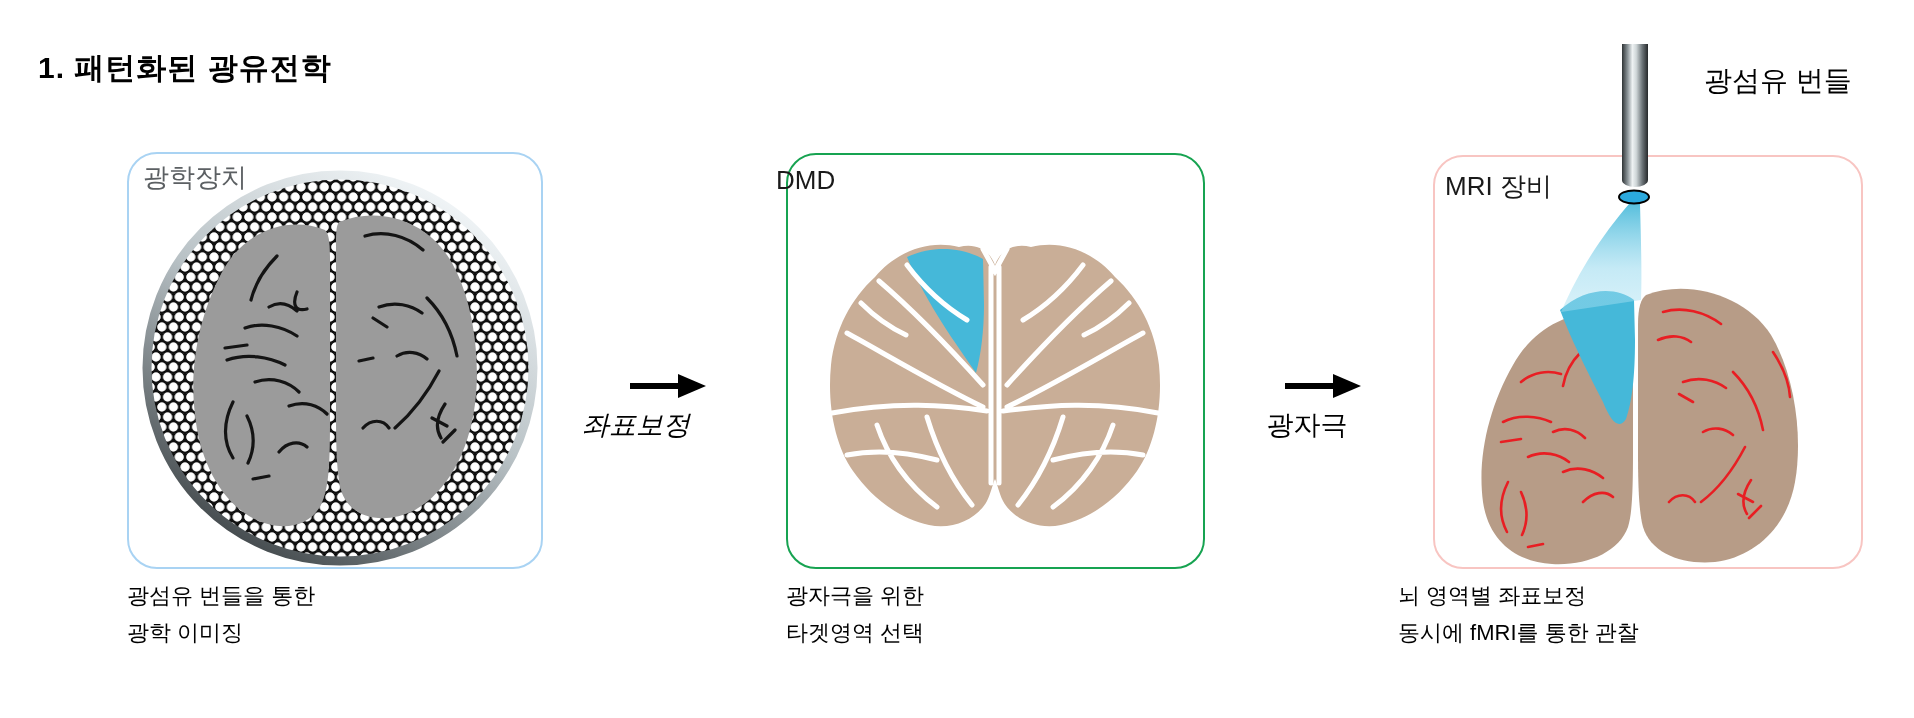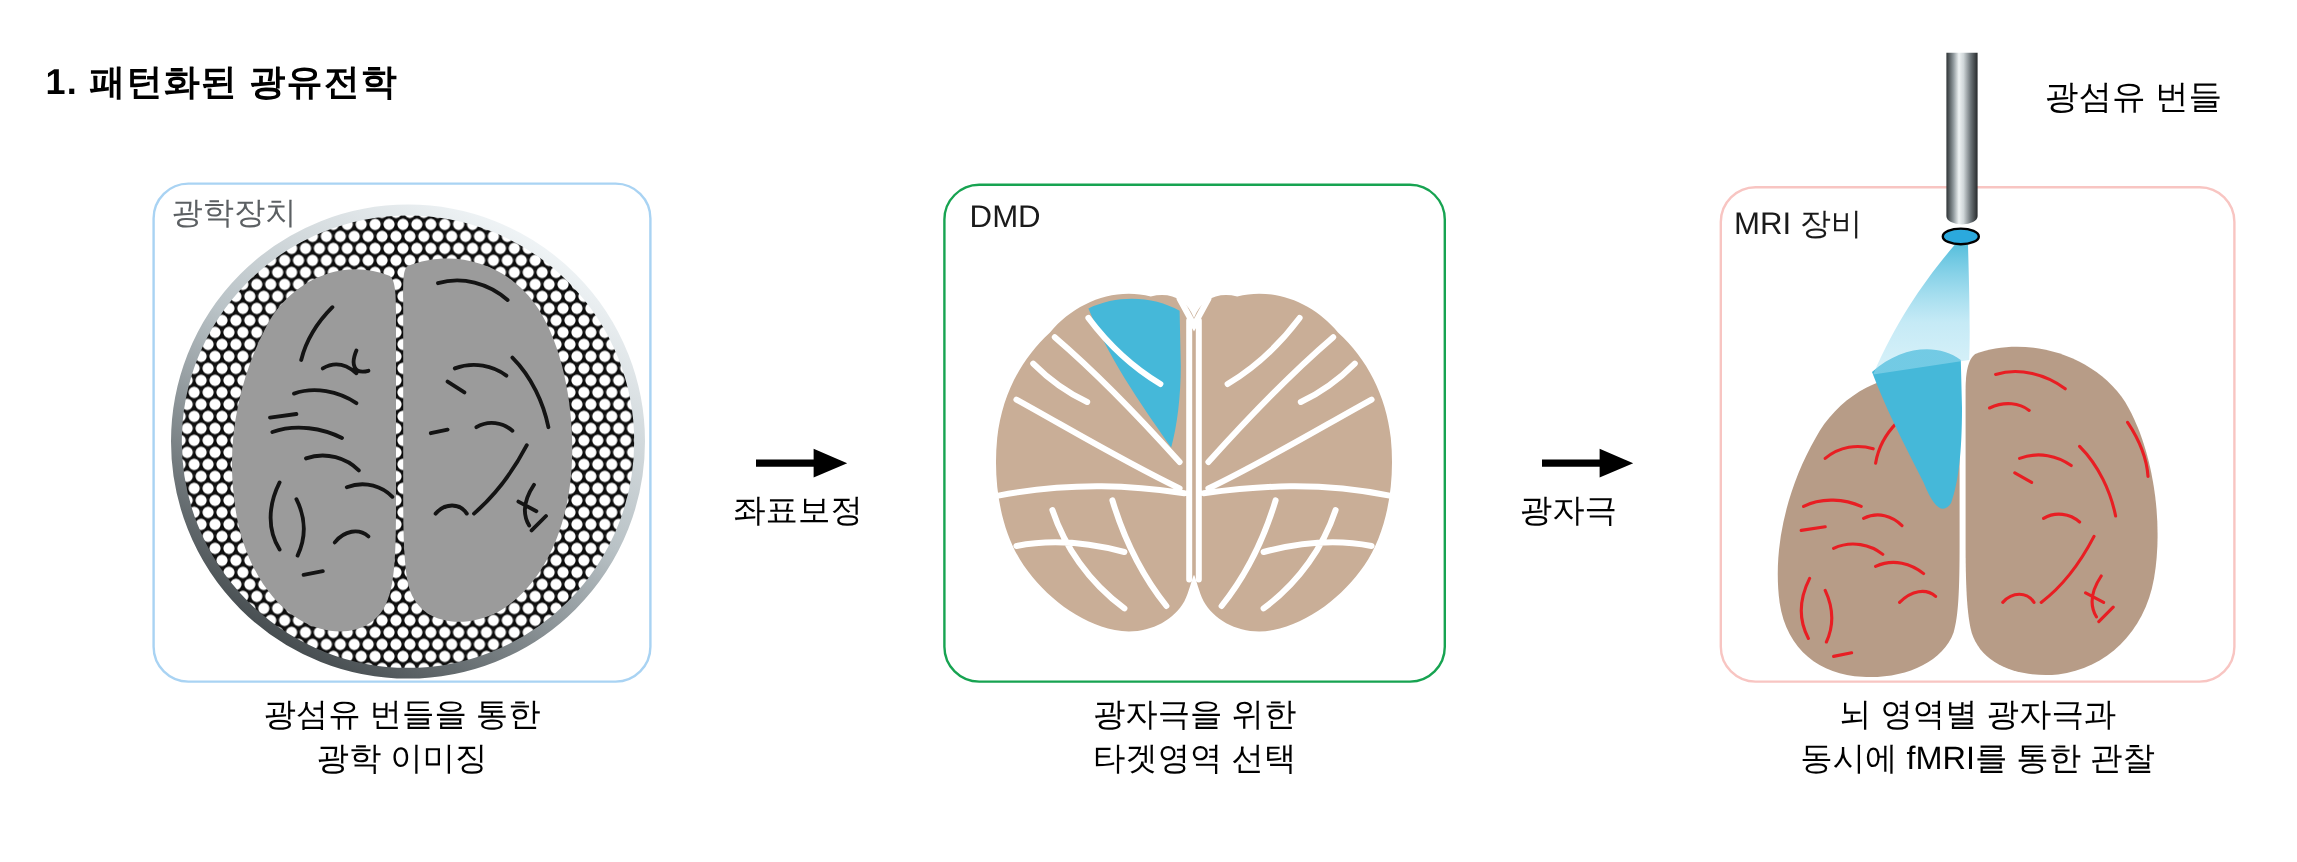--- a/index.html
+++ b/index.html
@@ -13,28 +13,28 @@
   .canvas{position:relative;width:1914px;height:718px;background:#fff;overflow:hidden;
           font-family:"Liberation Sans", sans-serif;color:var(--text_black);}
   .abs{position:absolute;}
   .page-title{left:38px;top:48px;font-size:30px;font-weight:bold;letter-spacing:1px;}
   .panel{border:2px solid;border-radius:30px;background:#fff;box-sizing:border-box;}
   .panel-1{left:127px;top:152px;width:416px;height:417px;border-color:var(--panel1_border);}
   .panel-2{left:786px;top:153px;width:419px;height:416px;border-color:var(--panel2_border);}
   .panel-3{left:1433px;top:155px;width:430px;height:414px;border-color:var(--panel3_border);}
   .panel-label{font-size:26px;}
   .panel-label.p1{left:143px;top:160px;color:var(--panel1_label);}
-  .panel-label.p2{left:808px;top:165px;color:var(--label_dark);}
+  .panel-label.p2{left:776px;top:165px;color:var(--label_dark);}
   .panel-label.p3{left:1445px;top:169px;color:var(--label_dark);}
-  .caption{font-size:27px;line-height:37px;text-align:center;color:var(--text_black);}
+  .caption{font-size:22px;line-height:37px;color:var(--text_black);}
   .caption.c1{left:127px;top:577px;width:416px;}
   .caption.c2{left:786px;top:577px;width:419px;}
   .caption.c3{left:1398px;top:577px;width:500px;}
   .arrow-label{font-size:27px;line-height:37px;text-align:center;color:var(--text_black);}
-  .arrow-label.a1{left:575px;top:407px;width:180px;}
+  .arrow-label.a1{left:546px;top:407px;width:180px;font-style:italic;}
   .arrow-label.a2{left:1222px;top:407px;width:170px;}
   .probe-label{left:1704px;top:62px;font-size:28px;color:var(--text_black);}
   svg{display:block;}
   .fig{pointer-events:none;}
 </style>
 </head>
 <body>
 
 <div class="canvas">
 
@@ -145,17 +145,17 @@
       <path fill="url(#metalGrad)" d="M189,44 H215 V180 A13,7 0 0 1 189,180 Z"></path>
     </g>
     <g>
       <ellipse cx="201" cy="197" rx="15" ry="6.5" style="fill:var(--lens_blue,#2ba9dd)" stroke="#000" stroke-width="2"></ellipse>
     </g>
   </svg>
 
   <div class="abs panel-label p3">MRI 장비</div>
   <div class="abs probe-label">광섬유 번들</div>
   <div class="abs caption c3">
-    <div>뇌 영역별 광자극과</div>
+    <div>뇌 영역별 좌표보정</div>
     <div>동시에 fMRI를 통한 관찰</div>
   </div>
 
 </div>
 
 </body></html>

